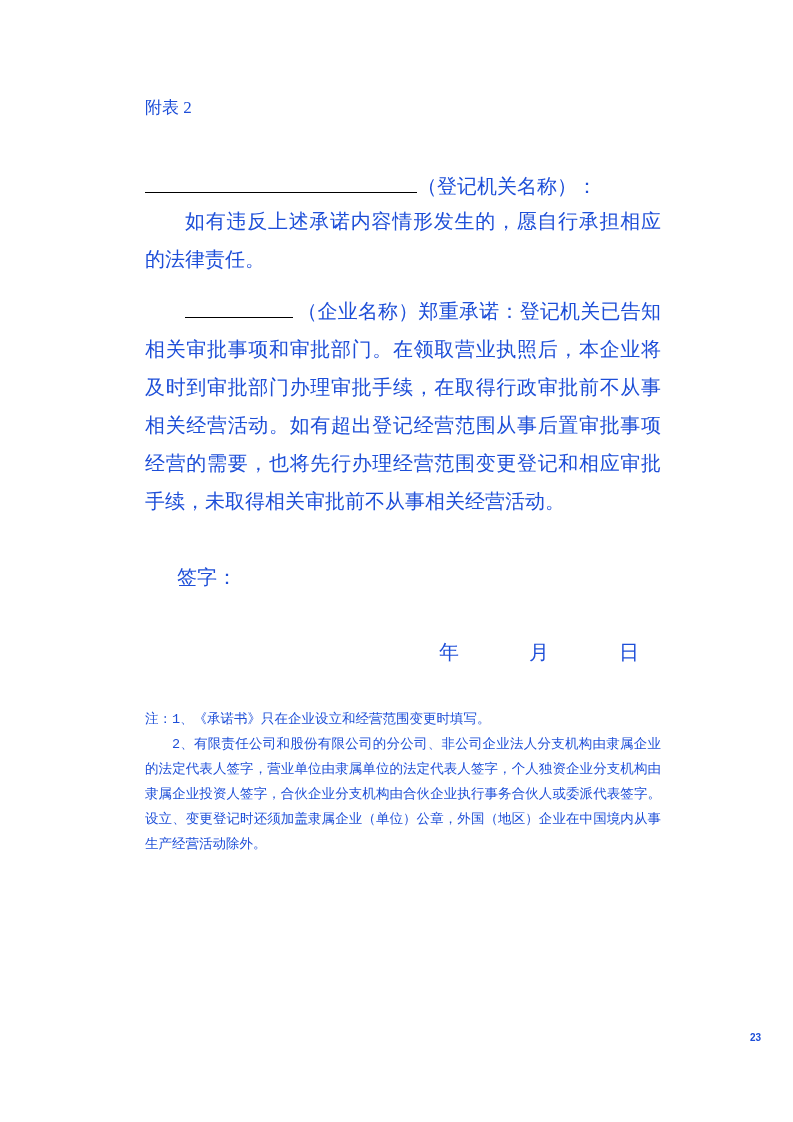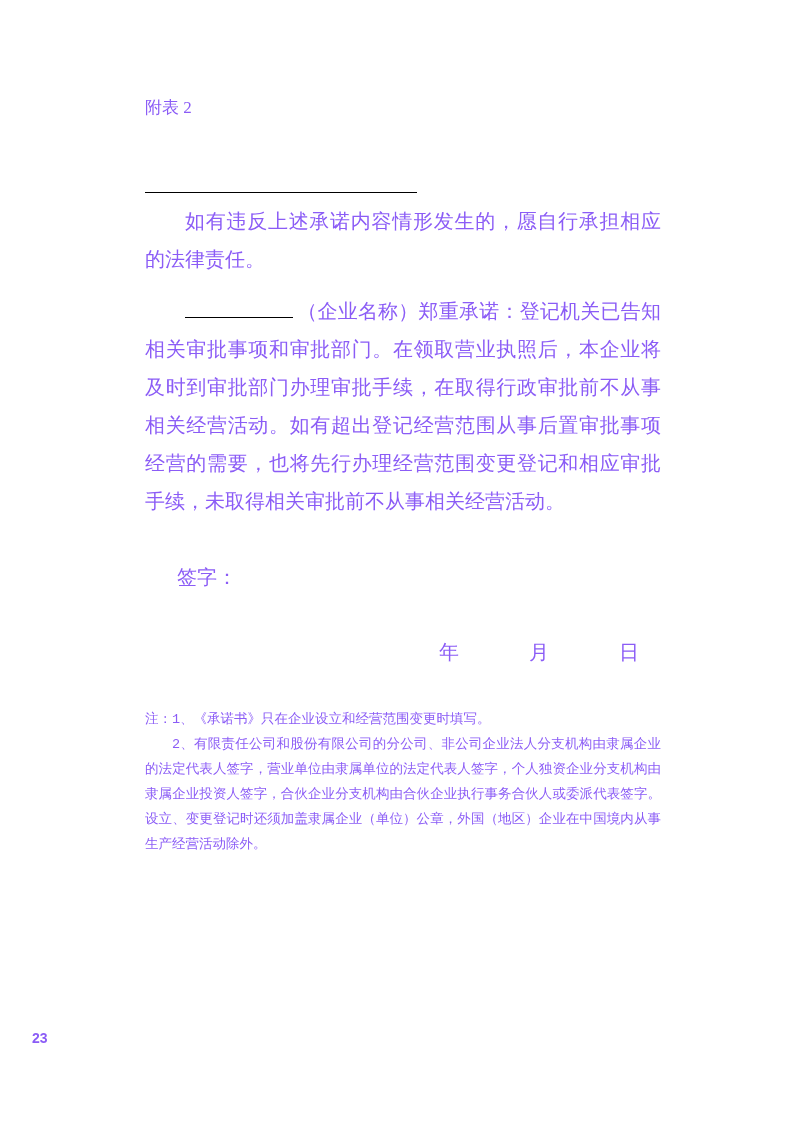--- a/index.html
+++ b/index.html
@@ -3,21 +3,21 @@
 <meta charset="utf-8">
 <style>
   * { margin: 0; padding: 0; box-sizing: border-box; }
   html, body { background: #ffffff; }
   .page {
     position: relative;
     width: 729px;
     height: 1122px;
     margin: 0 auto;
     background: #ffffff;
-    color: #8b5cf6;
+    color: #1d4ed8;
     font-family: "Liberation Serif", "DejaVu Serif", serif;
     padding: 96px 100px 0 113px;
     overflow: hidden;
   }
   .appendix {
     font-size: 17px;
     line-height: 24px;
   }
   .doc-title {
     margin-top: 24px;
@@ -70,37 +70,37 @@
     text-align: justify;
     text-justify: inter-ideograph;
   }
   .note-item { text-indent: 2em; font-family: Liberation Mono, monospace; }
   .note-item.lead-item { text-indent: 0; }
   .page-number {
     position: absolute;
     top: 1030px;
     left: 0;
     width: 100%;
-    text-align: left;
+    text-align: right;
     font-family: "Liberation Sans", "DejaVu Sans", sans-serif;
-    font-size: 14px;
+    font-size: 10px;
     font-weight: 600;
     line-height: 16px;
   }
 </style>
 </head>
 <body>
 
 <div class="page">
 
   <div class="appendix">附表 2</div>
 
 
   <div class="registry-line">
-    <span class="blank blank-long"></span>
+    <span class="blank blank-long"></span><span>（登记机关名称）：</span>
   </div>
 
   <p class="body-para">如有违反上述承诺内容情形发生的，愿自行承担相应的法律责任。</p>
 
   <p class="body-para first">
     <span class="blank blank-short"></span><span>（企业名称）郑重承诺：登记机关已告知相关审批事项和审批部门。在领取营业执照后，本企业将及时到审批部门办理审批手续，在取得行政审批前不从事相关经营活动。如有超出登记经营范围从事后置审批事项经营的需要，也将先行办理经营范围变更登记和相应审批手续，未取得相关审批前不从事相关经营活动。</span>
   </p>
 
   <div class="signature-line">签字：</div>
 

